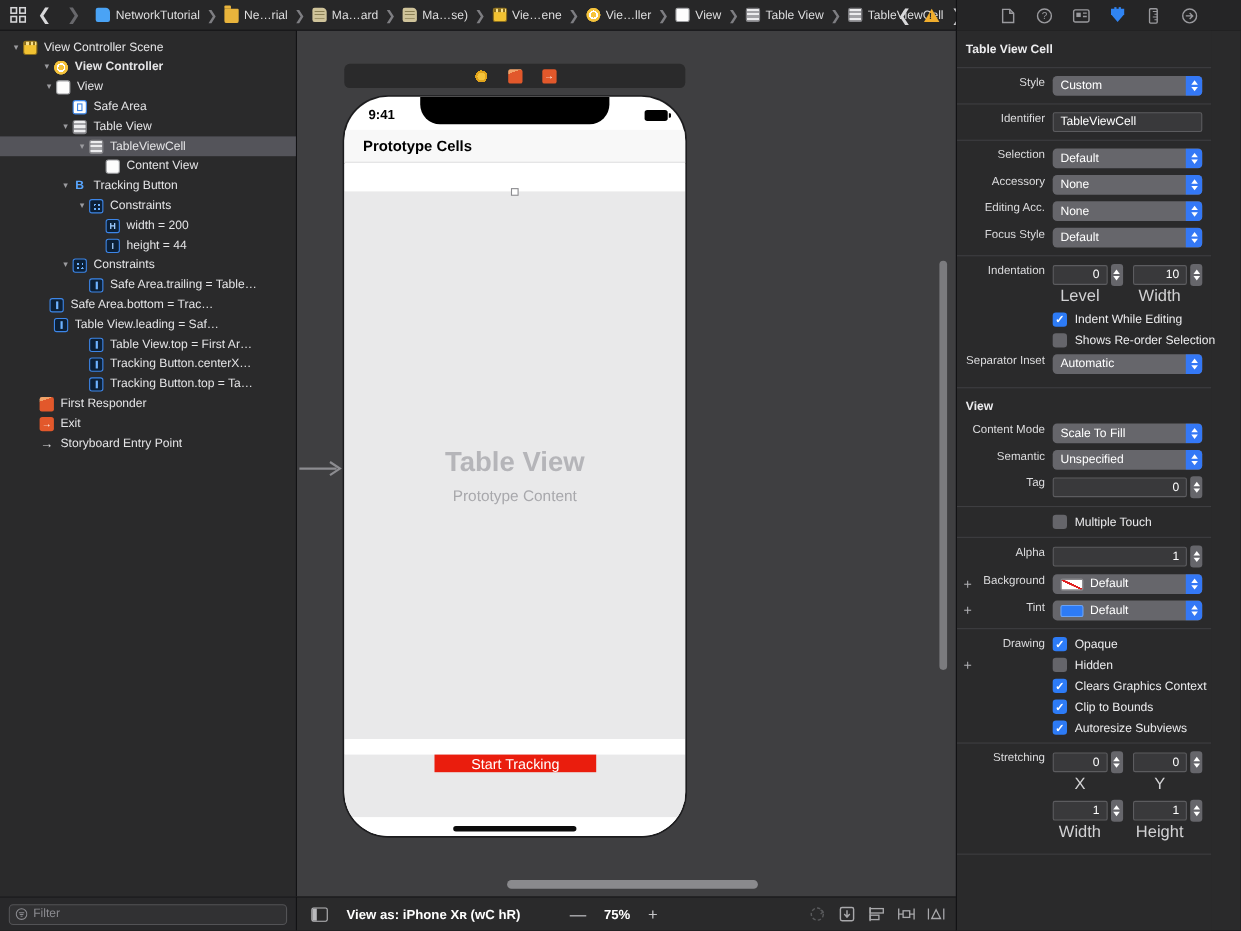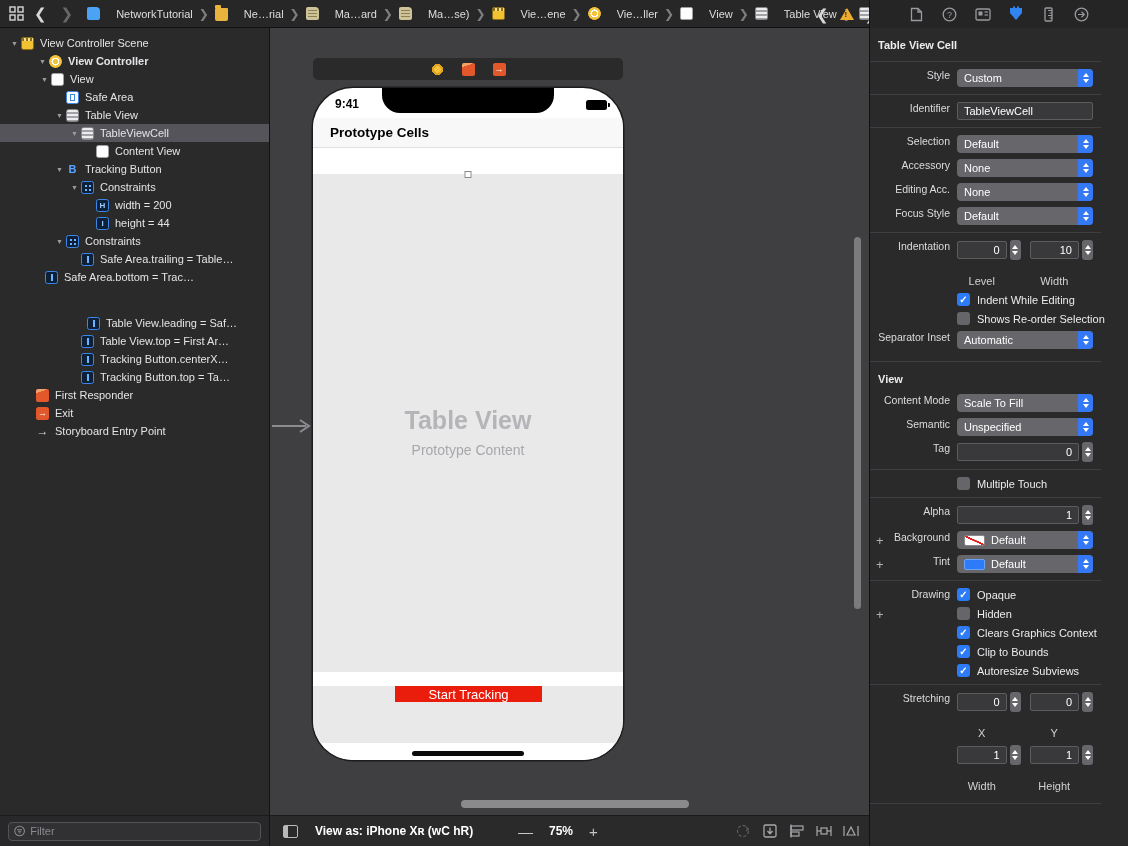--- a/index.html
+++ b/index.html
@@ -8,21 +8,21 @@
   #app { position:relative; width:1128px; height:846px; background:#2a2a2b; }
 
   
   #topbar { position:absolute; left:0; top:0; width:1128px; height:28px;
             background:#272728; border-bottom:1px solid #121214;
             display:flex; align-items:center; }
   .tb-left { display:flex; align-items:center; gap:6px; padding-left:8px; }
   .tb-nav { color:#d8d8da; font-size:15px; line-height:1; padding:0 4px; cursor:default; }
   .tb-nav.dim { color:#68686c; }
   .crumbs { display:flex; align-items:center; margin-left:10px; }
-  .crumb { display:flex; align-items:center; gap:16px; }
+  .crumb { display:flex; align-items:center; gap:5px; }
   .crumb-label { color:#dededf; font-size:11px; white-space:nowrap; }
   .crumb-sep { color:#7e7e82; font-size:12px; margin:0 6px; }
   .warn-group { position:absolute; left:812px; top:0; height:28px; display:flex; align-items:center; gap:7px; }
   .warn-tri { position:relative; width:0; height:0; border-left:7px solid transparent;
               border-right:7px solid transparent; border-bottom:12px solid #f0ad2d; }
   .warn-tri::after { content:"!"; position:absolute; left:-2px; top:2px; color:#2a2a2b;
                      font-size:8px; font-weight:bold; }
   .insp-tabs { position:absolute; left:869px; top:0; width:259px; height:28px; background:#252526;
                border-left:1px solid #121214; display:flex; align-items:center;
                justify-content:center; gap:17px; }
@@ -173,21 +173,21 @@
              display:flex; flex-direction:column; align-items:center; justify-content:center; gap:2px; flex:none; }
   .cbox { width:13px; height:13px; border-radius:3px; background:#65656a; flex:none; position:relative;
           margin-right:7px; }
   .cbox.checked { background:#2d7bf6; }
   .cbox.checked::after { content:"✓"; position:absolute; inset:0; color:#fff; font-size:10px;
           font-weight:bold; display:flex; align-items:center; justify-content:center; }
   .chklbl { color:#ececee; font-size:11px; white-space:nowrap; }
   .plus { position:absolute; left:6px; top:50%; transform:translateY(-50%); color:#b0b0b4; font-size:13px; }
   .fcol { flex:1; display:flex; flex-direction:column; min-width:0; }
   .frow { display:flex; align-items:center; }
-  .fcap { text-align:center; font-size:11px; color:#d2d2d4; margin-top:15px; padding-right:14px; }
+  .fcap { text-align:center; font-size:15px; color:#d2d2d4; margin-top:1px; padding-right:14px; }
   .duo { display:flex; gap:9px; flex:1; }
   .swatch { width:21px; height:11px; border-radius:2px; margin-right:6px; flex:none;
             border:1px solid #88888c; }
   .swatch.bg { background:linear-gradient(to top right,#ffffff 0 44%,#e02020 45% 55%,#ffffff 56%); }
   .swatch.tint { background:#2d7bf6; border-color:#6aa4f8; }
 </style>
 </head>
 <body>
 
 <div id="app">
@@ -368,21 +368,21 @@
       <div class="orow" style="padding-left: 68px;">
         <span class="disc"></span>
         <span class="oicon ic-constraint"></span>
         <span class="olabel">Safe Area.trailing = Table…</span>
       </div>
       <div class="orow" style="padding-left: 32px;">
         <span class="disc"></span>
         <span class="oicon ic-constraint"></span>
         <span class="olabel">Safe Area.bottom = Trac…</span>
       </div>
-      <div class="orow" style="padding-left: 74px; margin-top: 28px;">
+      <div class="orow" style="padding-left: 36px;">
         <span class="disc"></span>
         <span class="oicon ic-constraint"></span>
         <span class="olabel">Table View.leading = Saf…</span>
       </div>
       <div class="orow" style="padding-left: 68px;">
         <span class="disc"></span>
         <span class="oicon ic-constraint"></span>
         <span class="olabel">Table View.top = First Ar…</span>
       </div>
       <div class="orow" style="padding-left: 68px;">

